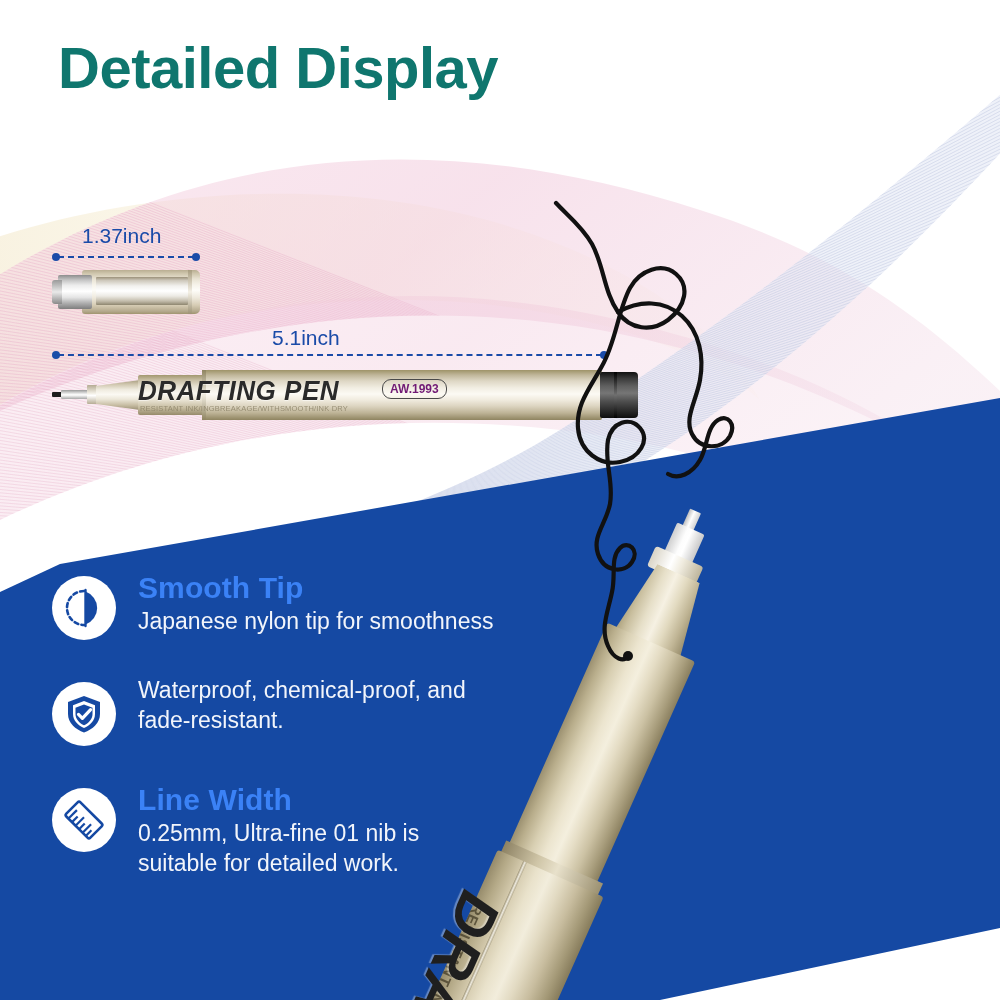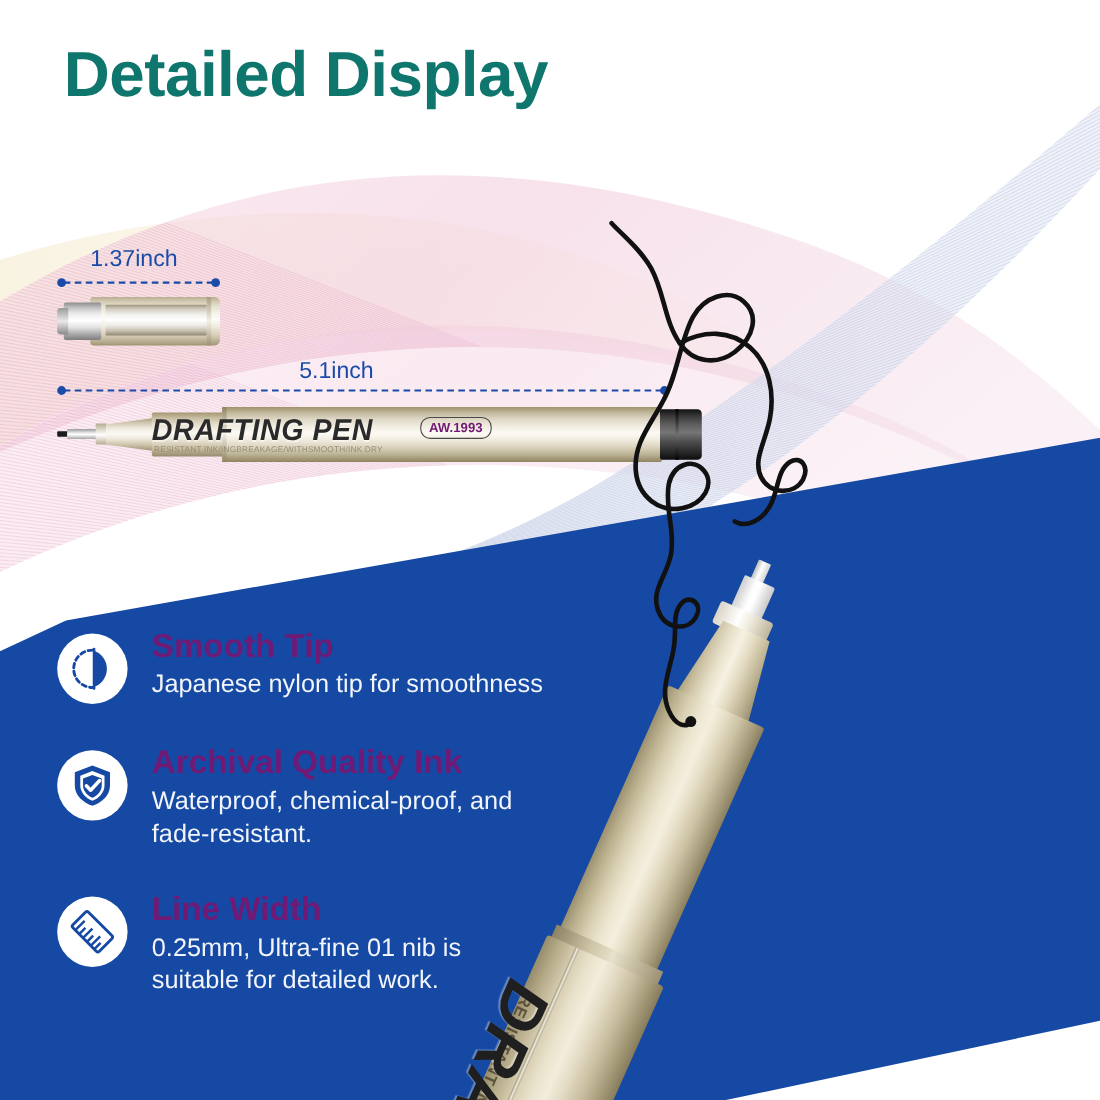--- a/index.html
+++ b/index.html
@@ -165,21 +165,21 @@
   
   .features{position:absolute;left:52px;top:568px;width:580px;}
   .feature{position:relative;display:flex;align-items:flex-start;margin-bottom:34px;}
   .feat-icon{
     flex:0 0 auto;width:64px;height:64px;border-radius:50%;
     background:#ffffff;margin-right:22px;margin-top:8px;
     display:flex;align-items:center;justify-content:center;
   }
   .feat-text{flex:1 1 auto;padding-top:2px;}
   .feat-title{
-    font-size:30px;font-weight:bold;color:#701a75;
+    font-size:30px;font-weight:bold;color:#3b82f6;
     line-height:1.18;margin:0 0 2px 0;letter-spacing:.1px;
   }
   .feat-desc{
     font-size:23px;color:#f2f5fb;line-height:1.30;margin:0;
     font-weight:400;
   }
 
   
   .bigpen{
     position:absolute;
@@ -784,21 +784,20 @@
     <div class="feature">
       <div class="feat-icon">
         <svg width="44" height="44" viewBox="0 0 44 44">
           <path d="M22 4 L38 10 V22 C38 31 30.5 37.5 22 40.5 C13.5 37.5 6 31 6 22 V10 Z" fill="#1549a3"></path>
           <path d="M22 9 L33 13.2 V22 C33 28.6 27.8 33.6 22 36 C16.2 33.6 11 28.6 11 22 V13.2 Z" fill="#ffffff"></path>
           <path d="M22 12.5 L30.5 15.8 V22 C30.5 27.2 26.4 31.3 22 33.3 C17.6 31.3 13.5 27.2 13.5 22 V15.8 Z" fill="#1549a3"></path>
           <path d="M16.5 22.4 L20.4 26.4 L28.6 17.6" fill="none" stroke="#ffffff" stroke-width="3.2" stroke-linecap="round" stroke-linejoin="round"></path>
         </svg>
       </div>
       <div class="feat-text">
-        <p class="feat-title">Archival Quality Ink</p>
         <p class="feat-desc">Waterproof, chemical-proof, and</p>
         <p class="feat-desc">fade-resistant.</p>
       </div>
     </div>
 
     <div class="feature">
       <div class="feat-icon">
         <svg width="44" height="44" viewBox="0 0 44 44">
           <g transform="rotate(-45 22 22)">
             <rect x="12" y="5" width="20" height="34" rx="2" fill="none" stroke="#1549a3" stroke-width="2.6"></rect>

